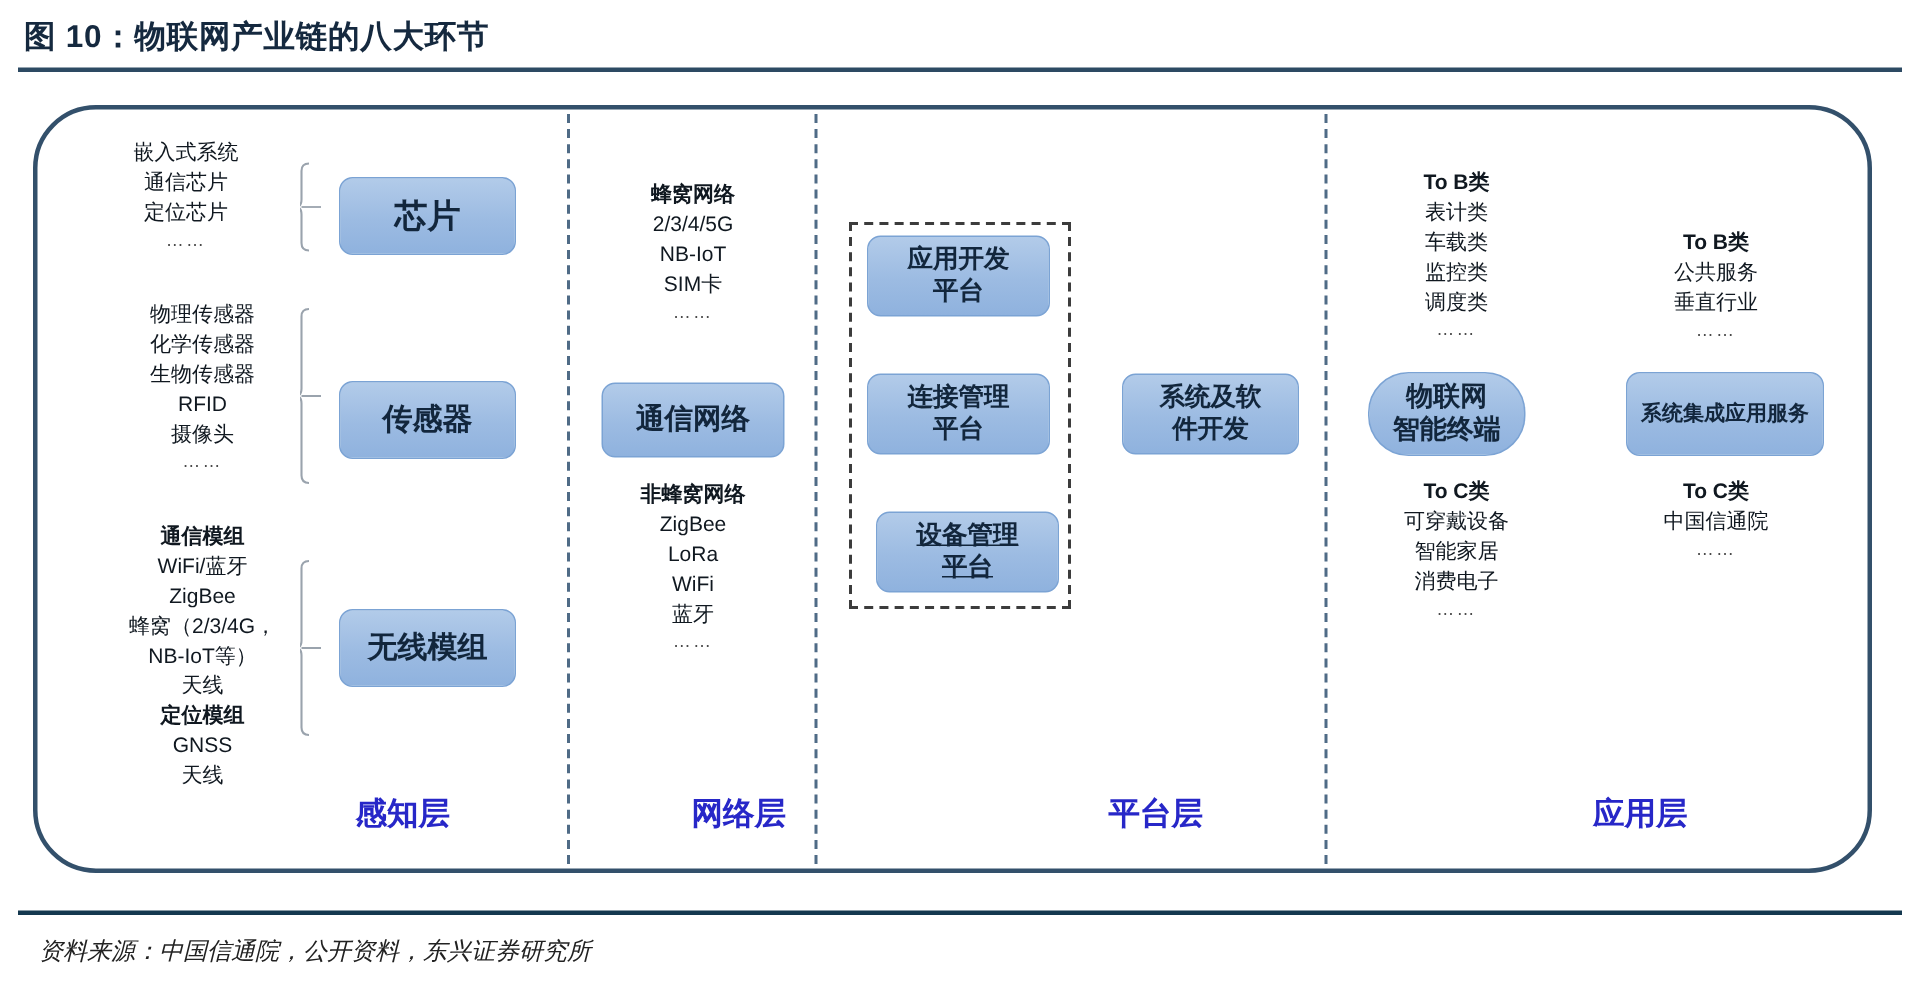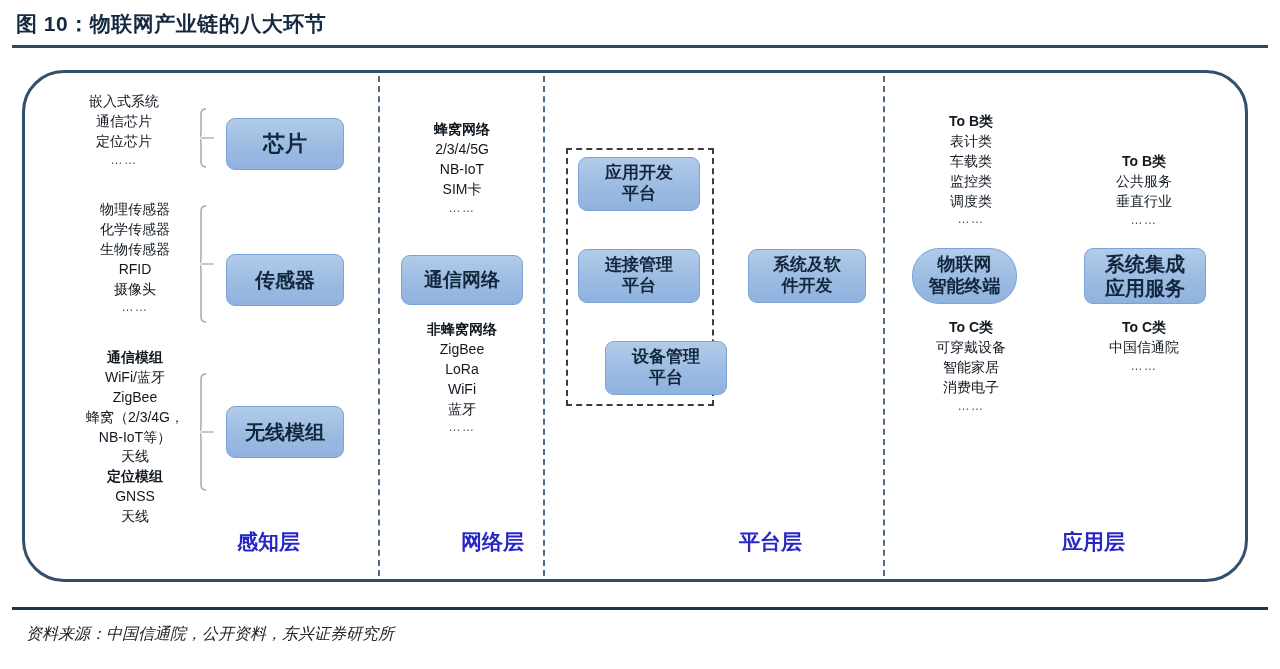--- a/index.html
+++ b/index.html
@@ -235,21 +235,21 @@
 <div class="blue-box" style="left:578px; top:157px; width:122px; height:54px; font-size:17px; flex-direction:column;">
   <span>应用开发</span>
   <span>平台</span>
 </div>
 
 <div class="blue-box" style="left:578px; top:249px; width:122px; height:54px; font-size:17px; flex-direction:column;">
   <span>连接管理</span>
   <span>平台</span>
 </div>
 
-<div class="blue-box" style="left:605px; top:341px; width:122px; height:54px; font-size:17px; flex-direction:column;">
+<div class="blue-box" style="left:584px; top:341px; width:122px; height:54px; font-size:17px; flex-direction:column;text-decoration:underline;">
   <span>设备管理</span>
   <span>平台</span>
 </div>
 
 <div class="blue-box" style="left:748px; top:249px; width:118px; height:54px; font-size:17px; flex-direction:column;">
   <span>系统及软</span>
   <span>件开发</span>
 </div>
 
 <div class="layer-label" style="left:672px; top:528px; width:130px;font-family:Liberation Mono, monospace;">平台层</div>
@@ -276,21 +276,21 @@
   <div class="dots">……</div>
 </div>
 
 <div class="txt-block" style="left:1078px; top:152px; width:132px;">
   <div class="hd">To B类</div>
   <div>公共服务</div>
   <div>垂直行业</div>
   <div class="dots">……</div>
 </div>
 
-<div class="blue-box" style="left:1084px; top:248px; width:122px; height:56px; font-size:20px; flex-direction:column;">
+<div class="blue-box" style="left:1084px; top:248px; width:132px; height:56px; font-size:14px; flex-direction:row;">
   <span>系统集成</span>
   <span>应用服务</span>
 </div>
 
 <div class="txt-block" style="left:1078px; top:318px; width:132px;">
   <div class="hd">To C类</div>
   <div>中国信通院</div>
   <div class="dots">……</div>
 </div>
 

